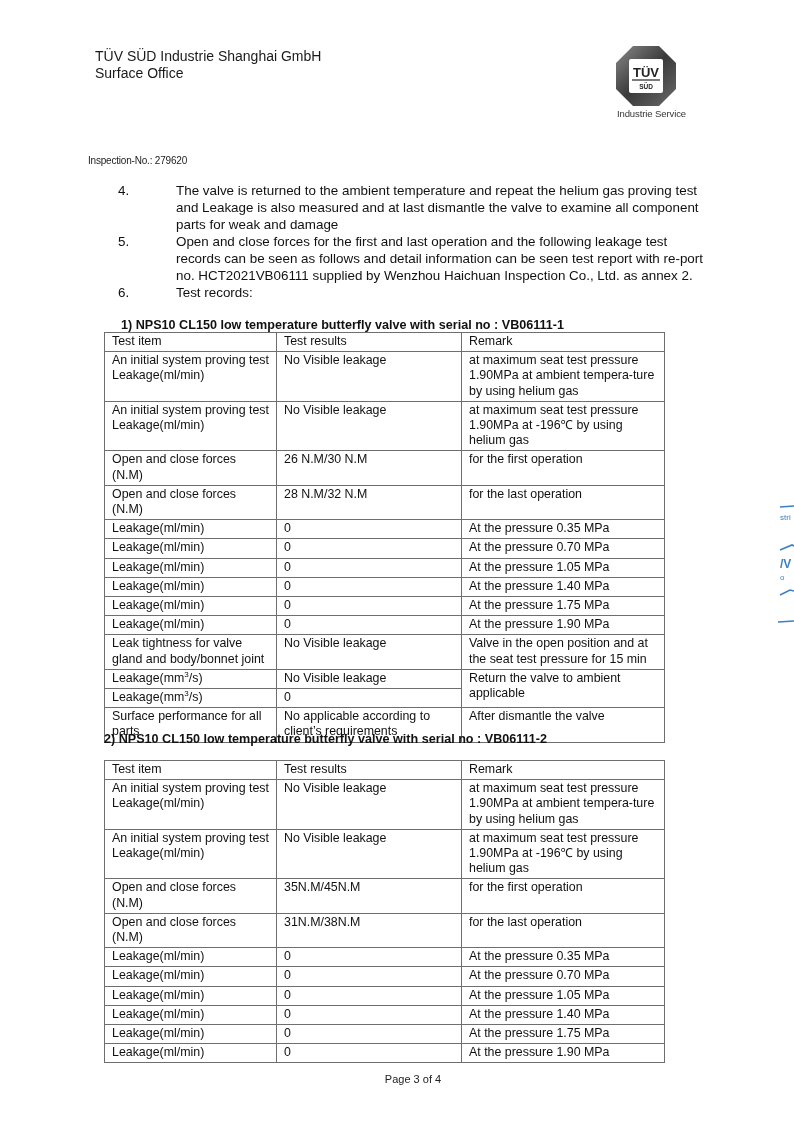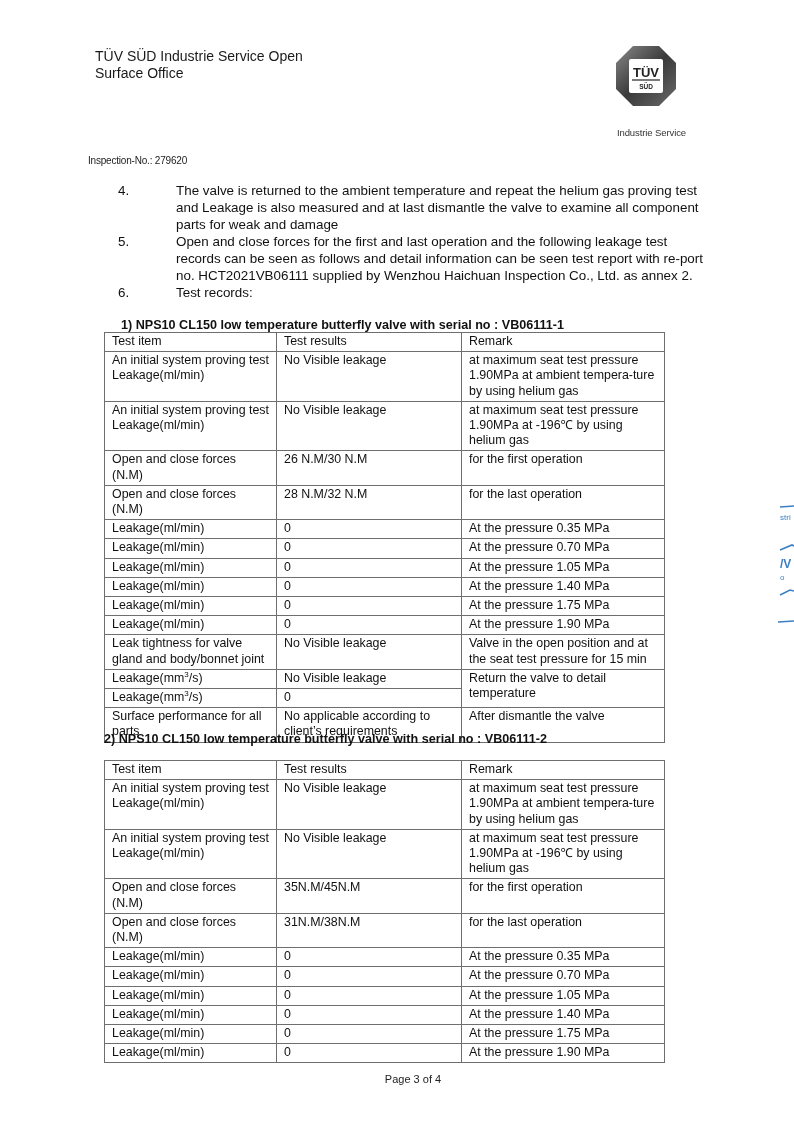--- a/index.html
+++ b/index.html
@@ -3,42 +3,42 @@
 <meta charset="utf-8">
 <style>
   html, body { margin: 0; padding: 0; background: #ffffff; }
   body {
     width: 794px; height: 1123px; position: relative; overflow: hidden;
     font-family: "Liberation Sans", sans-serif; color: #111;
   }
   .company { position: absolute; left: 95px; top: 48px; font-size: 14px; line-height: 17px; color: #1a1a1a; }
   .logo { position: absolute; left: 606px; top: 45px; width: 80px; text-align: right; }
   .logo-mark { width: 62px; height: 62px; margin: 0 auto; display: block; }
-  .logo-caption { font-size: 9.5px; color: #333; margin-top: 20px; letter-spacing: -0.1px; }
+  .logo-caption { font-size: 9.5px; color: #333; margin-top: 1px; letter-spacing: -0.1px; }
   .inspection { position: absolute; left: 88px; top: 155px; font-size: 10px; color: #222; letter-spacing: -0.2px; }
   .steps { position: absolute; left: 118px; top: 182px; width: 590px; font-size: 13.4px; line-height: 17px; color: #111; }
   .step { display: flex; }
   .step-num { width: 22px; flex: 0 0 22px; }
   .step-text { flex: 1; margin-left: 36px; }
   .caption { position: absolute; left: 121px; font-size: 12.6px; font-weight: bold; color: #111; }
   table.rec {
     position: absolute; left: 104px; width: 556px; border-collapse: collapse;
     font-size: 12.4px; line-height: 15.2px; color: #111; table-layout: fixed;
   }
   table.rec td { border: 1px solid #6e6e6e; padding: 1px 6px 2px 7px; vertical-align: top; }
   .c1 { width: 172px; } .c2 { width: 185px; } .c3 { width: 203px; }
   sup { font-size: 8px; line-height: 0; }
   .stamp { position: absolute; left: 770px; top: 500px; width: 24px; height: 125px; }
   .footer { position: absolute; left: 0; width: 794px; top: 1073px; text-align: center; font-size: 11px; color: #222; margin-left: 16px; }
 </style>
 </head>
 <body>
 
 <div class="company">
-  <div>TÜV SÜD Industrie Service Open</div>
+  <div>TÜV SÜD Industrie Shanghai GmbH</div>
   <div>Surface Office</div>
 </div>
 
 <div class="logo">
   <svg class="logo-mark" viewBox="0 0 62 62">
     <defs>
       <linearGradient id="g" x1="0" y1="0" x2="1" y2="1">
         <stop offset="0" stop-color="#8a8a8a"></stop>
           <stop offset="0.5" stop-color="#3a3a3a"></stop>
           <stop offset="1" stop-color="#6a6a6a"></stop>
@@ -135,21 +135,21 @@
         <td>At the pressure 1.90  MPa</td>
       </tr>
   <tr>
         <td>Leak tightness for valve gland and body/bonnet joint</td>
         <td>No Visible leakage</td>
         <td>Valve in the open position and at the seat test pressure for 15 min</td>
       </tr>
   <tr>
     <td><span>Leakage(mm</span><sup>3</sup><span>/s)</span></td>
     <td>No Visible leakage</td>
-    <td rowspan="2">Return the valve to detail temperature</td>
+    <td rowspan="2">Return the valve to ambient applicable</td>
   </tr>
   <tr>
     <td><span>Leakage(mm</span><sup>3</sup><span>/s)</span></td>
     <td>0</td>
   </tr>
   <tr>
         <td>Surface performance for all parts</td>
         <td>No applicable according to client’s requirements</td>
         <td>After dismantle the valve</td>
       </tr>

